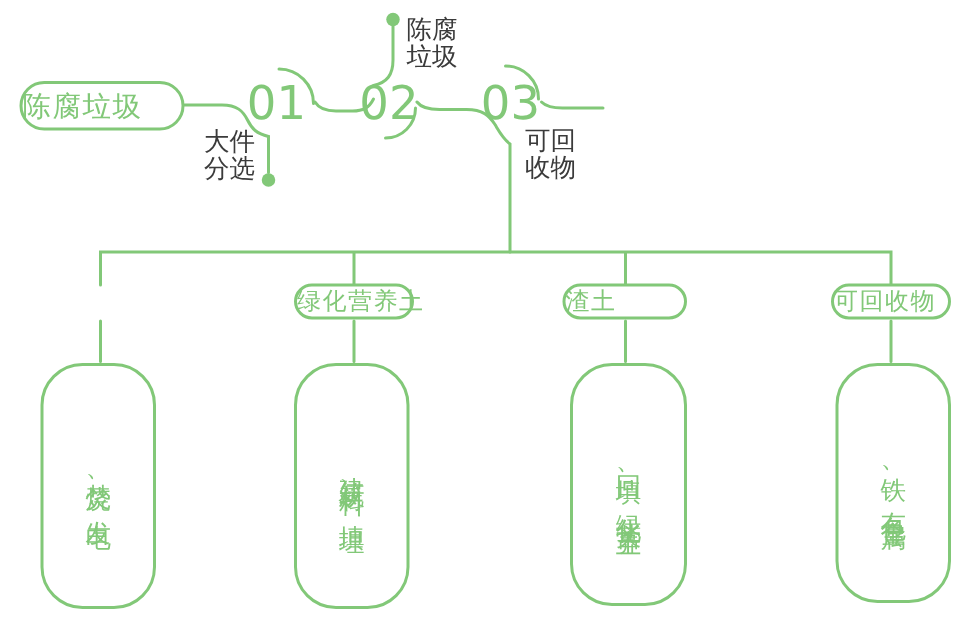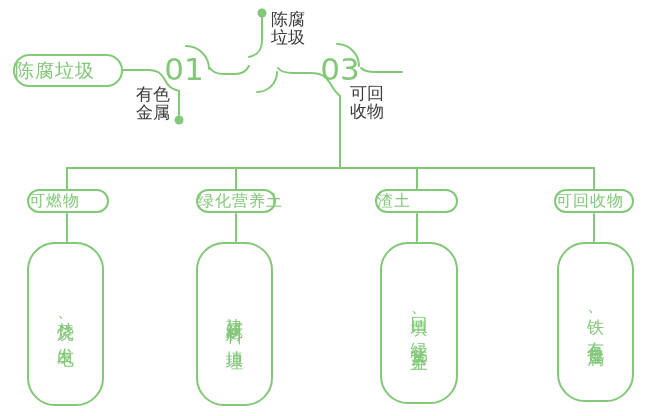--- a/index.html
+++ b/index.html
@@ -20,21 +20,21 @@
     background:#fff;box-sizing:border-box;z-index:2;white-space:nowrap;
   }
   .pill.source{left:13px;top:54px;width:110px;height:33px;font-size:19px;letter-spacing:1px;}
   .pill.small{left:140px;top:130px;width:88px;height:28px;font-size:18px;letter-spacing:2px;border-radius:15px;}
   .pill.cat{top:189px;height:24px;font-size:16px;border-radius:13px;letter-spacing:1px;}
   .pill.cat.c1{left:27px;width:82px;}
   .pill.cat.c2{left:196px;width:80px;}
   .pill.cat.c3{left:375px;width:83px;}
   .pill.cat.c4{left:554px;width:80px;}
   .num{
-    position:absolute;top:51px;width:40px;text-align:center;color:var(--g);
+    position:absolute;top:51px;width:40px;text-align:right;color:var(--g);
     font-size:31px;font-family:"DejaVu Sans",sans-serif;z-index:2;
   }
   .num.n1{left:164px;}
   .num.n2{left:239px;}
   .num.n3{left:320px;}
   .steplabel{
     position:absolute;width:40px;color:var(--ink);font-size:17px;line-height:18px;
     word-break:break-all;z-index:2;
   }
   .steplabel.l1{left:136px;top:86px;}
@@ -72,30 +72,28 @@
     <path d="M361 68 C364 71 369 72 375 72 H402"></path>
     <path d="M67 190 V168 H594 V190 M236 168 V190 M417 168 V190"></path>
     <path d="M67 214 V241 M236 214 V241 M417 214 V241 M594 214 V241"></path>
   </svg>
 
   <div class="pill source">
     <span>陈腐垃圾</span>
   </div>
 
   <div class="num n1">01</div>
+  <div class="num n2">02</div>
   <div class="num n3">03</div>
 
-  <div class="steplabel l1">有色金属</div>
+  <div class="steplabel l1">大件分选</div>
   <div class="steplabel l2">陈腐垃圾</div>
   <div class="steplabel l3">可回收物</div>
 
 
-  <div class="pill cat c1">
-    <span>可燃物</span>
-  </div>
   <div class="pill cat c2">
     <span>绿化营养土</span>
   </div>
   <div class="pill cat c3">
     <span>渣土</span>
   </div>
   <div class="pill cat c4">
     <span>可回收物</span>
   </div>
 

